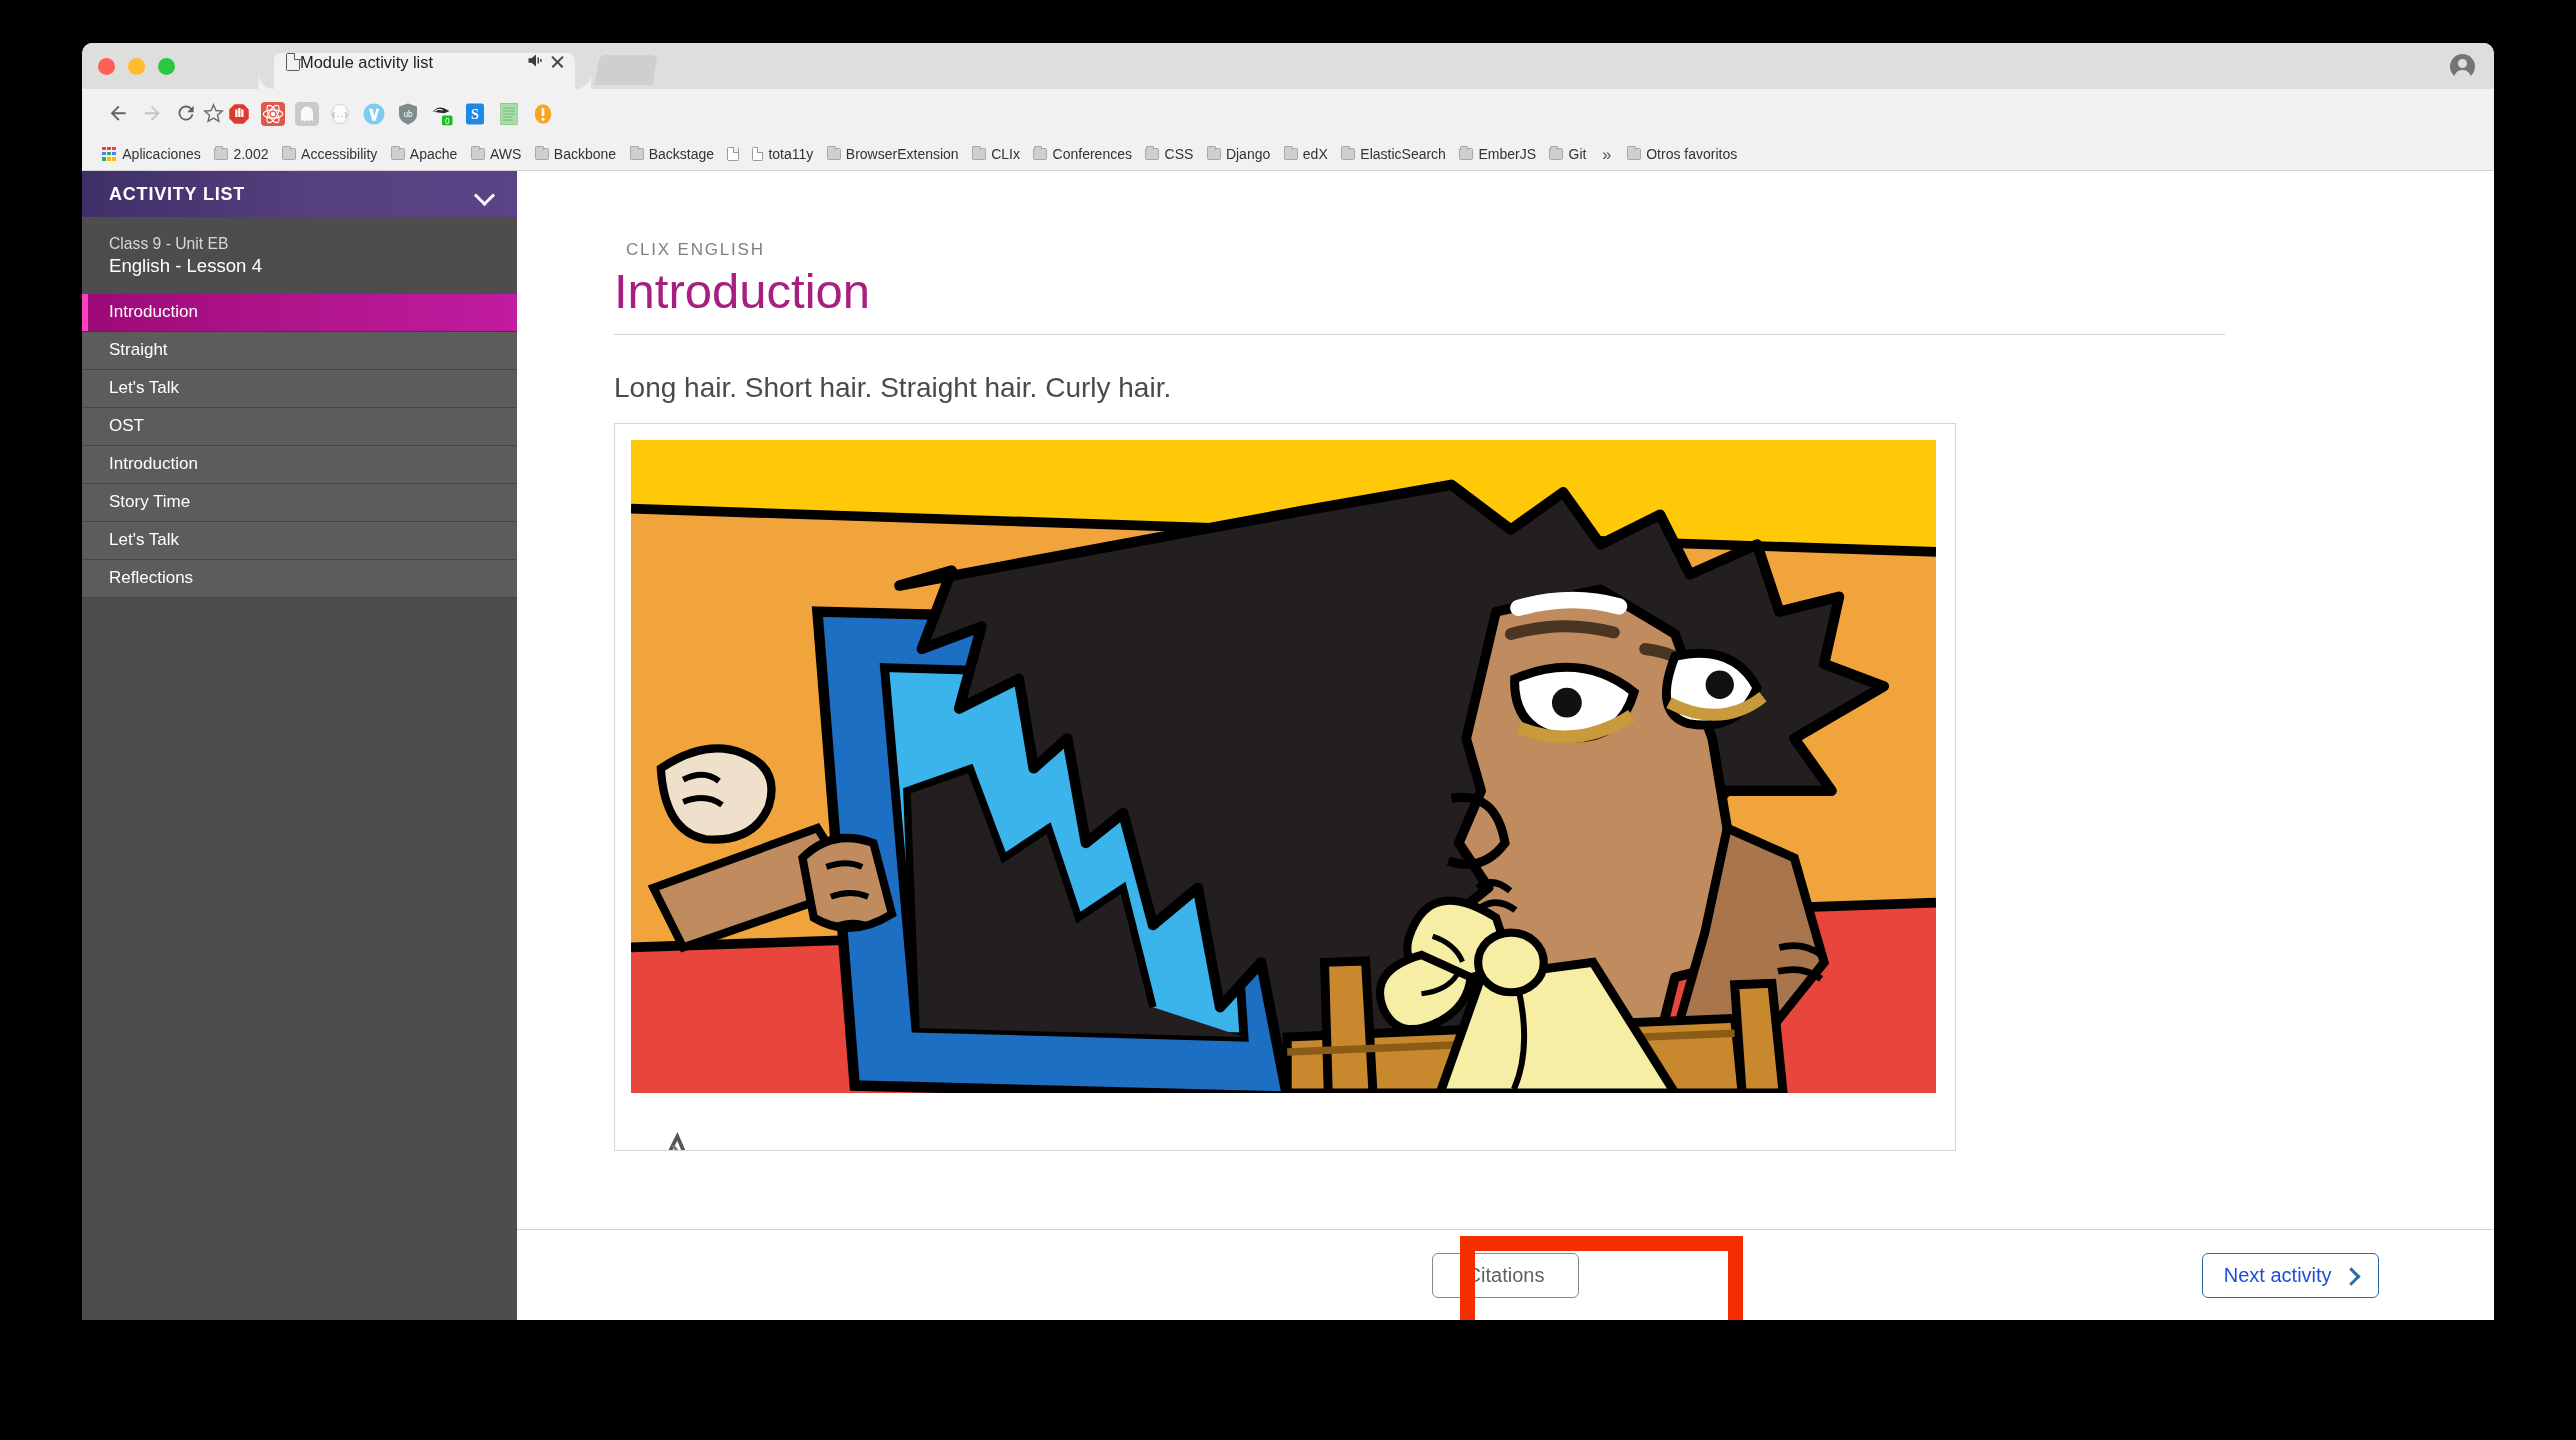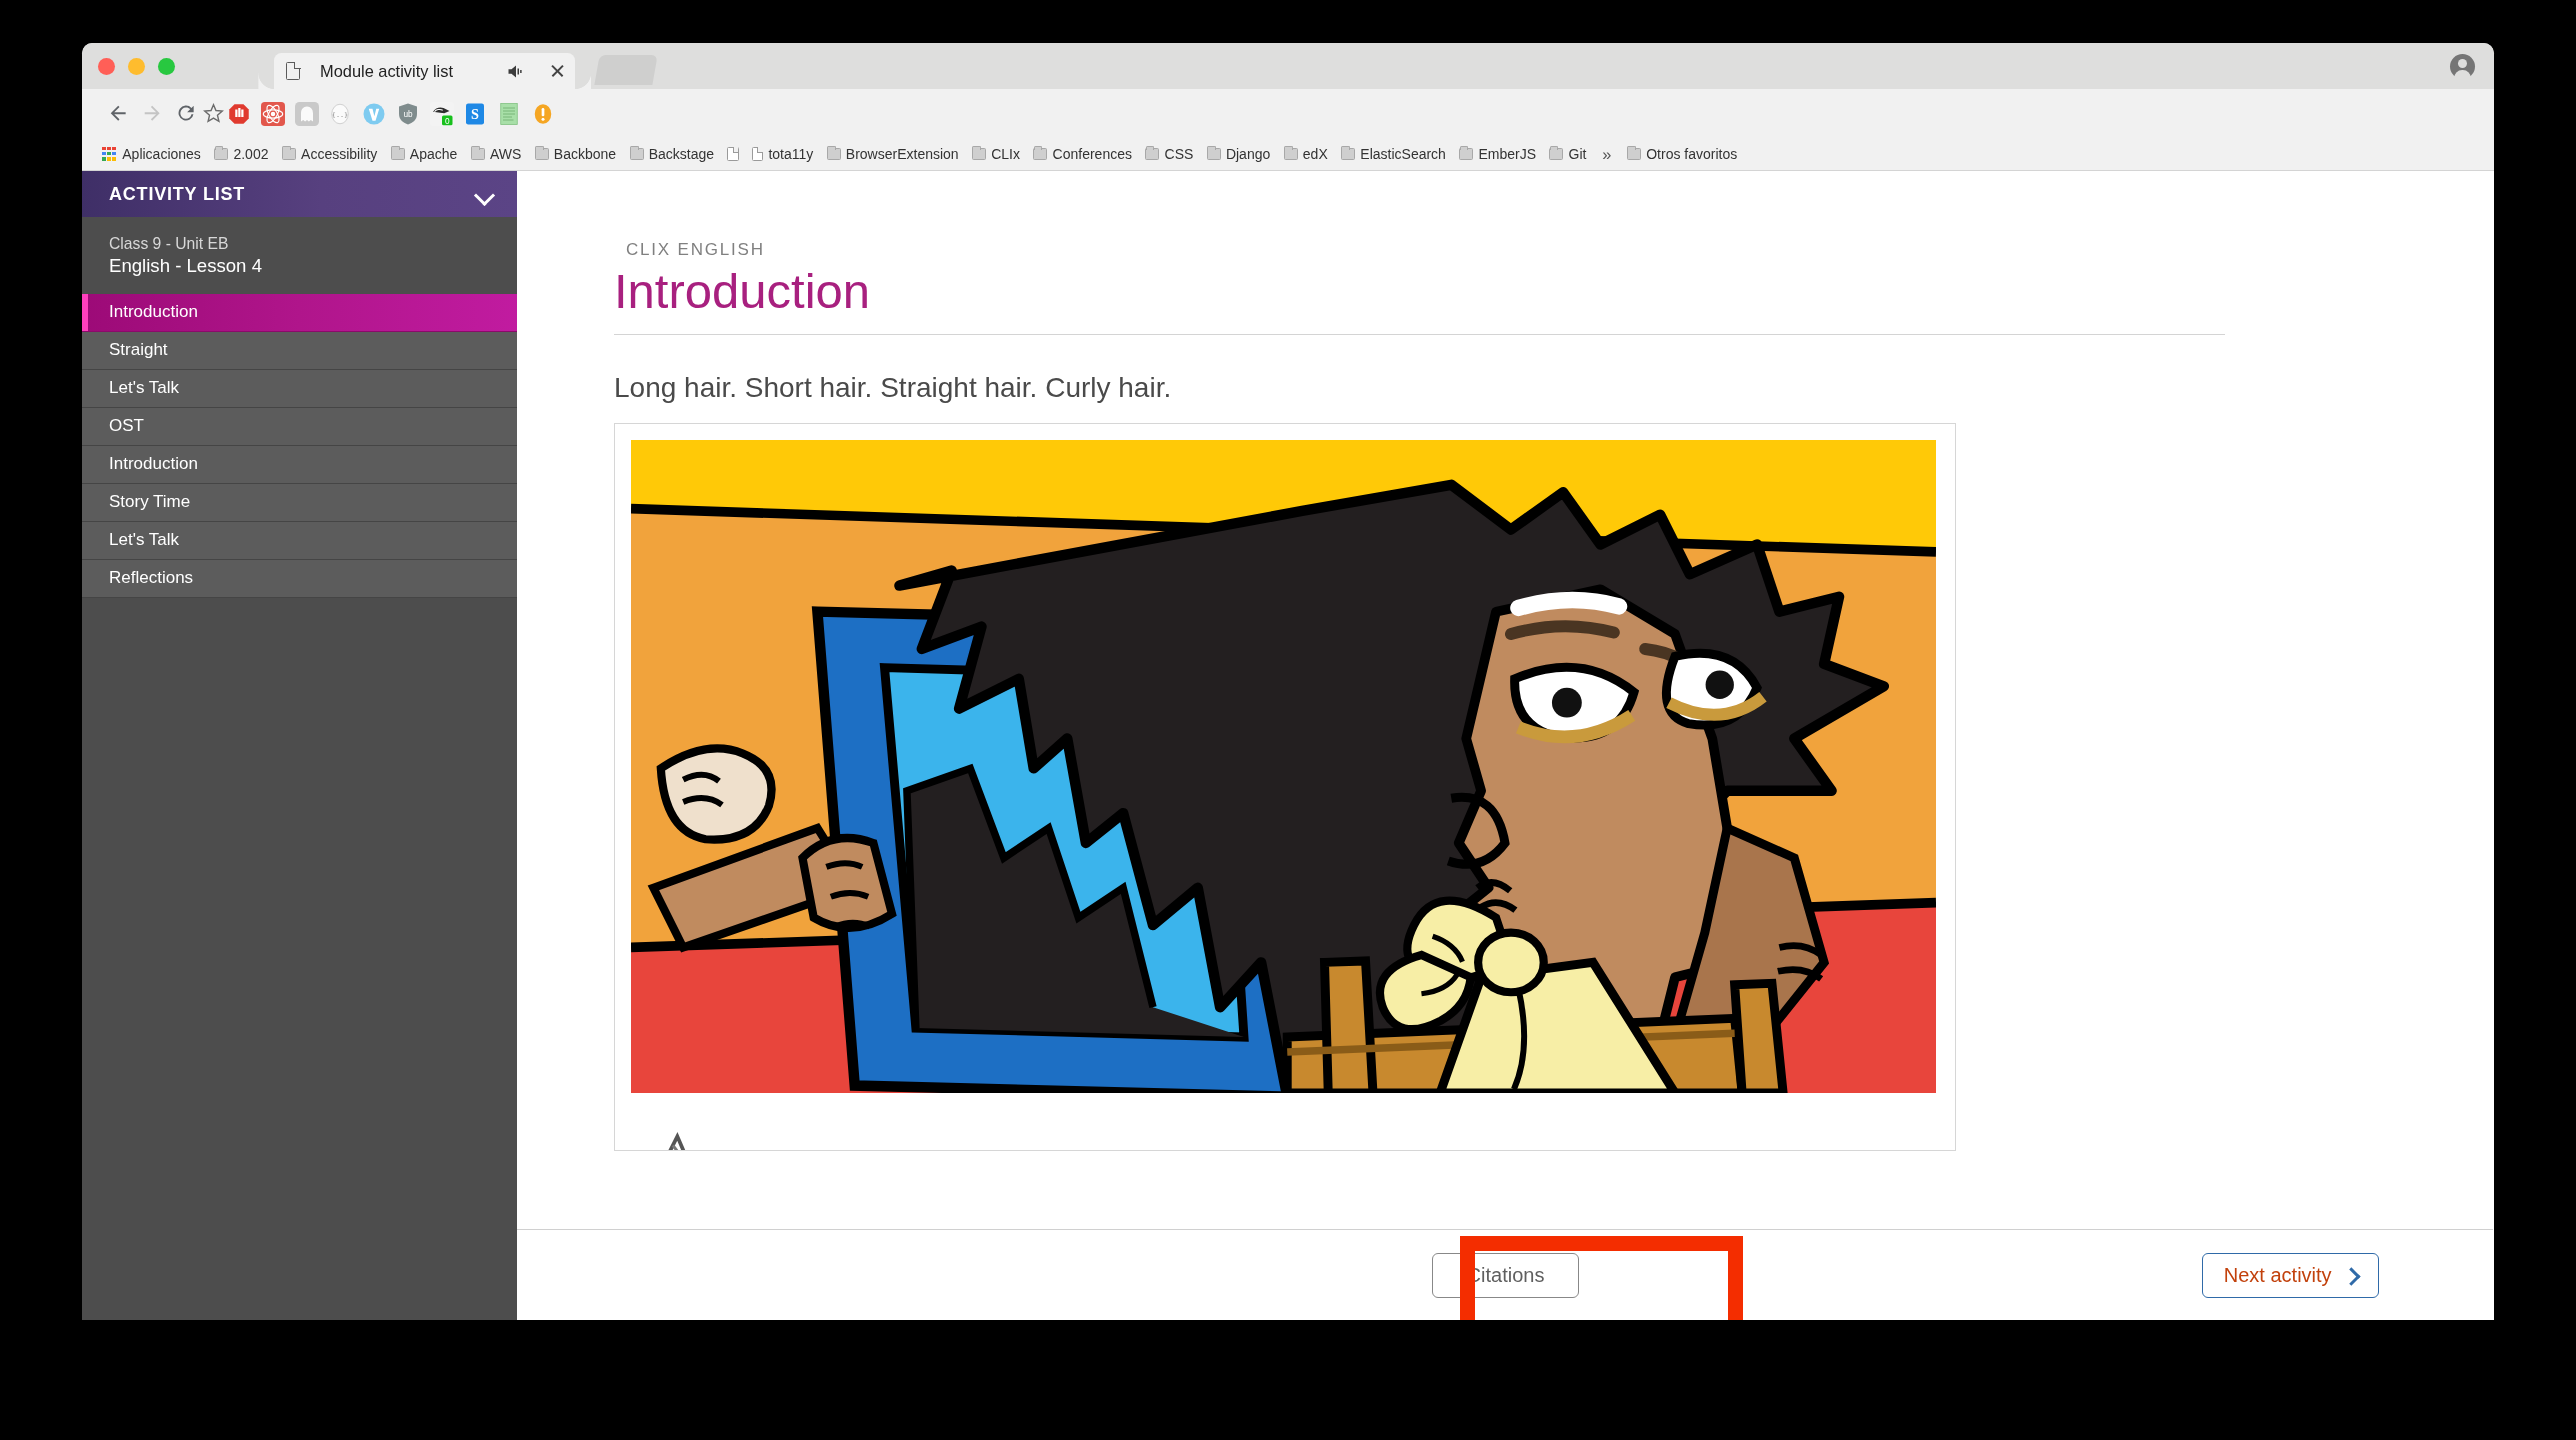--- a/index.html
+++ b/index.html
@@ -50,23 +50,22 @@
 
   #tab-active {
     position: absolute;
     left: 192px;
     bottom: 0;
     width: 301px;
     height: 36px;
     background: #f1f1f1;
     border-radius: 7.5px 7.5px 0 0;
     display: flex;
-    align-items: center;
     padding: 0 9px 0 12px;
-    gap: 20px;
+    gap: 0;
   }
   #tab-active::before,
   #tab-active::after {
     content: "";
     position: absolute;
     bottom: 0;
     width: 16.4px; height: 16.4px;
     background: radial-gradient(circle at 0 0, transparent 15.7px, #f1f1f1 16.4px);
   }
   #tab-active::before { left: -16.4px; transform: scaleX(-1); }
@@ -430,21 +429,21 @@
   }
   #next-activity-button {
     position: absolute;
     right: 115px;
     top: 23px;
     height: 45px;
     padding: 0 21px;
     border: 0.7px solid #2f6aa8;
     border-radius: 6px;
     background: #ffffff;
-    color: #c2410c;
+    color: #1d4ed8;
     font-size: 20px;
     display: flex;
     align-items: center;
     gap: 13.4px;
   }
   #next-chevron { width: 12px; height: 12px; position: relative; }
   #next-chevron::before {
     content: ""; position: absolute; left: 0; top: 0;
     width: 9.7px; height: 9.7px;
     border-right: 3.7px solid #2f6aa8; border-top: 3.7px solid #2f6aa8;

